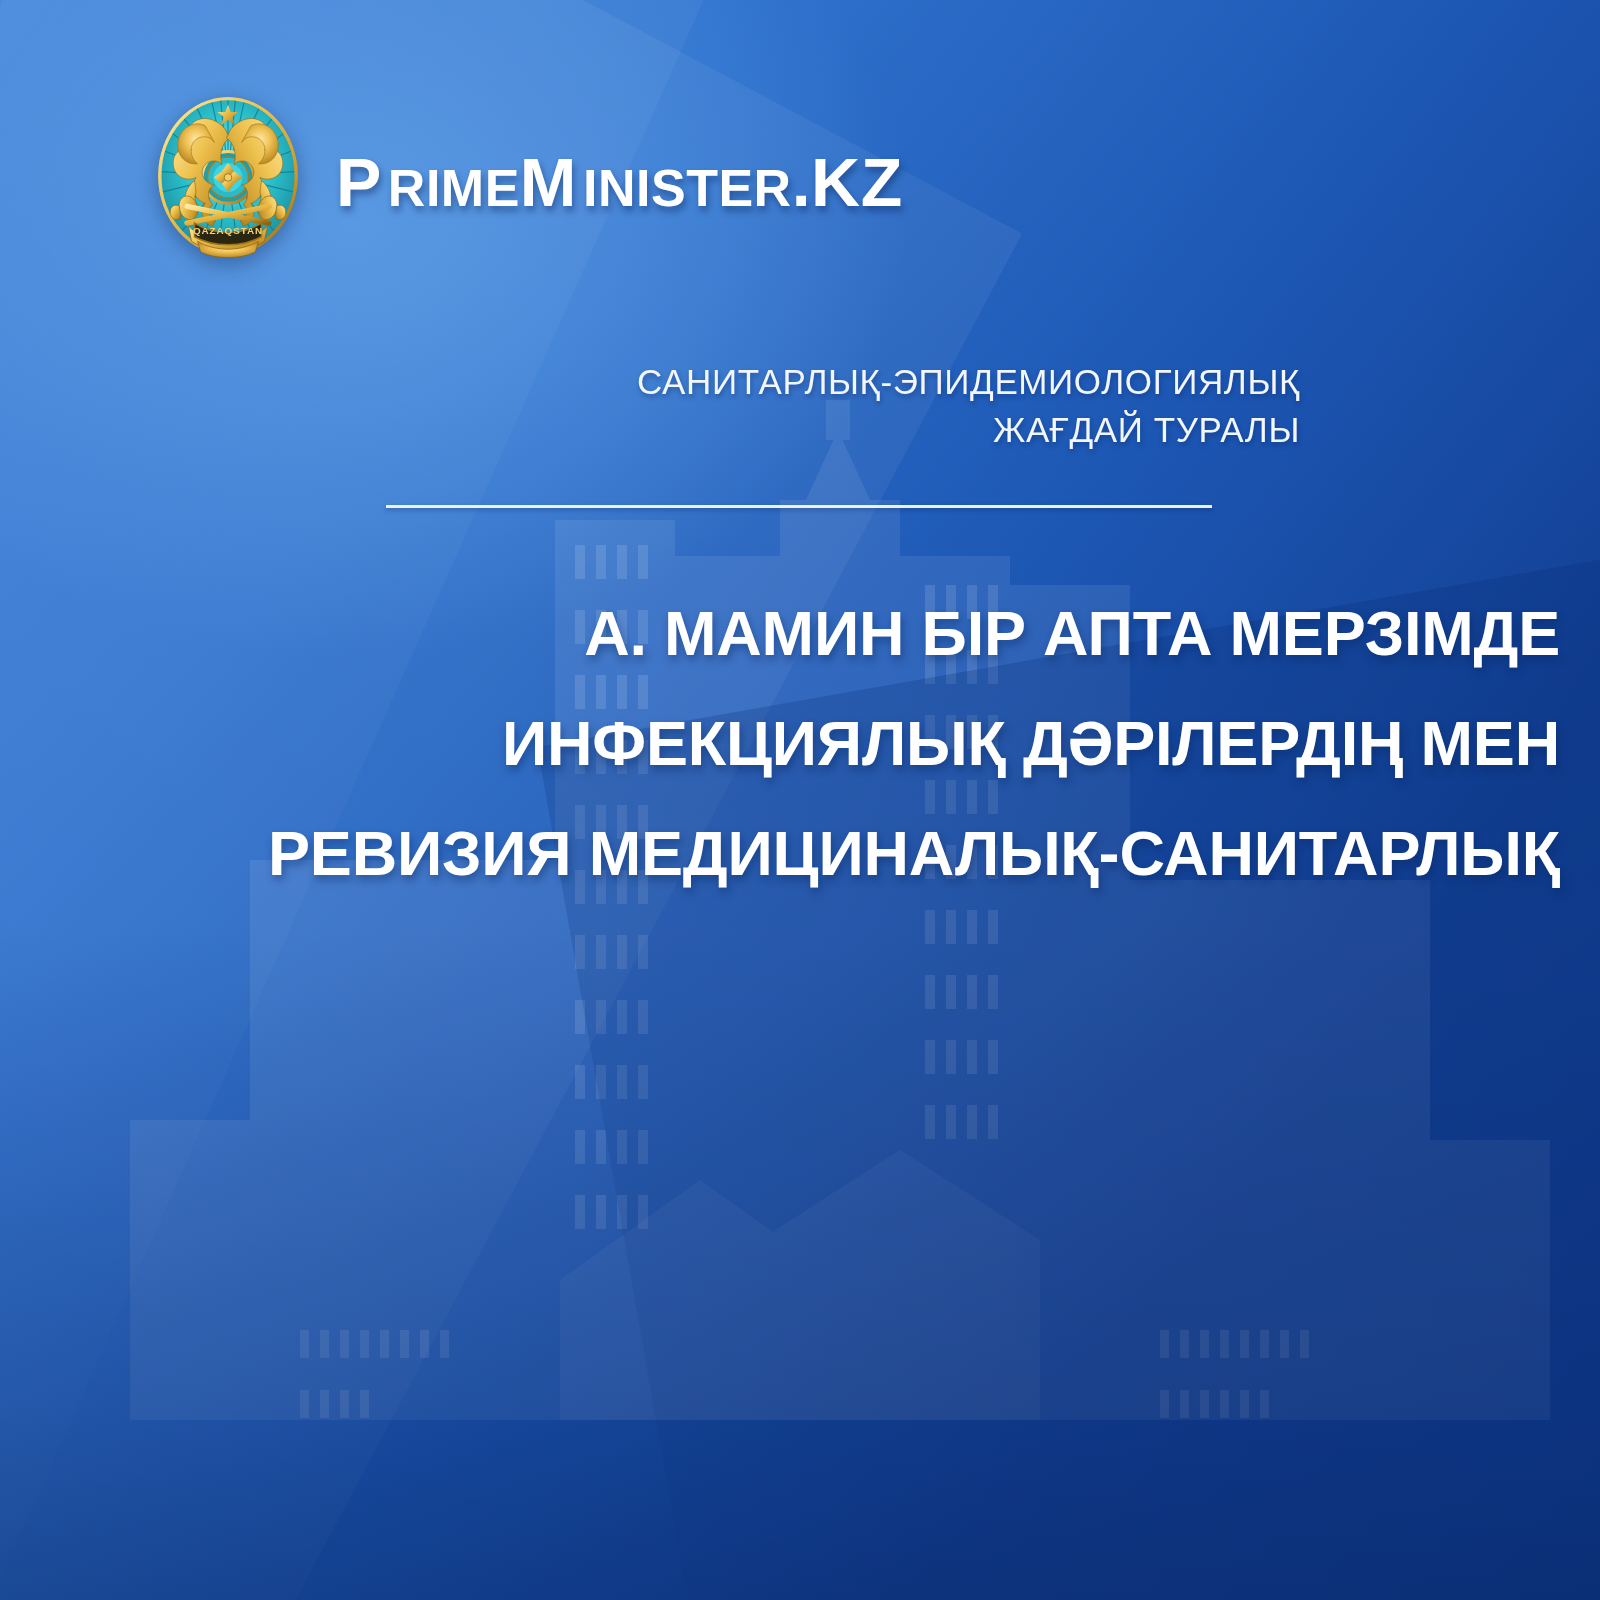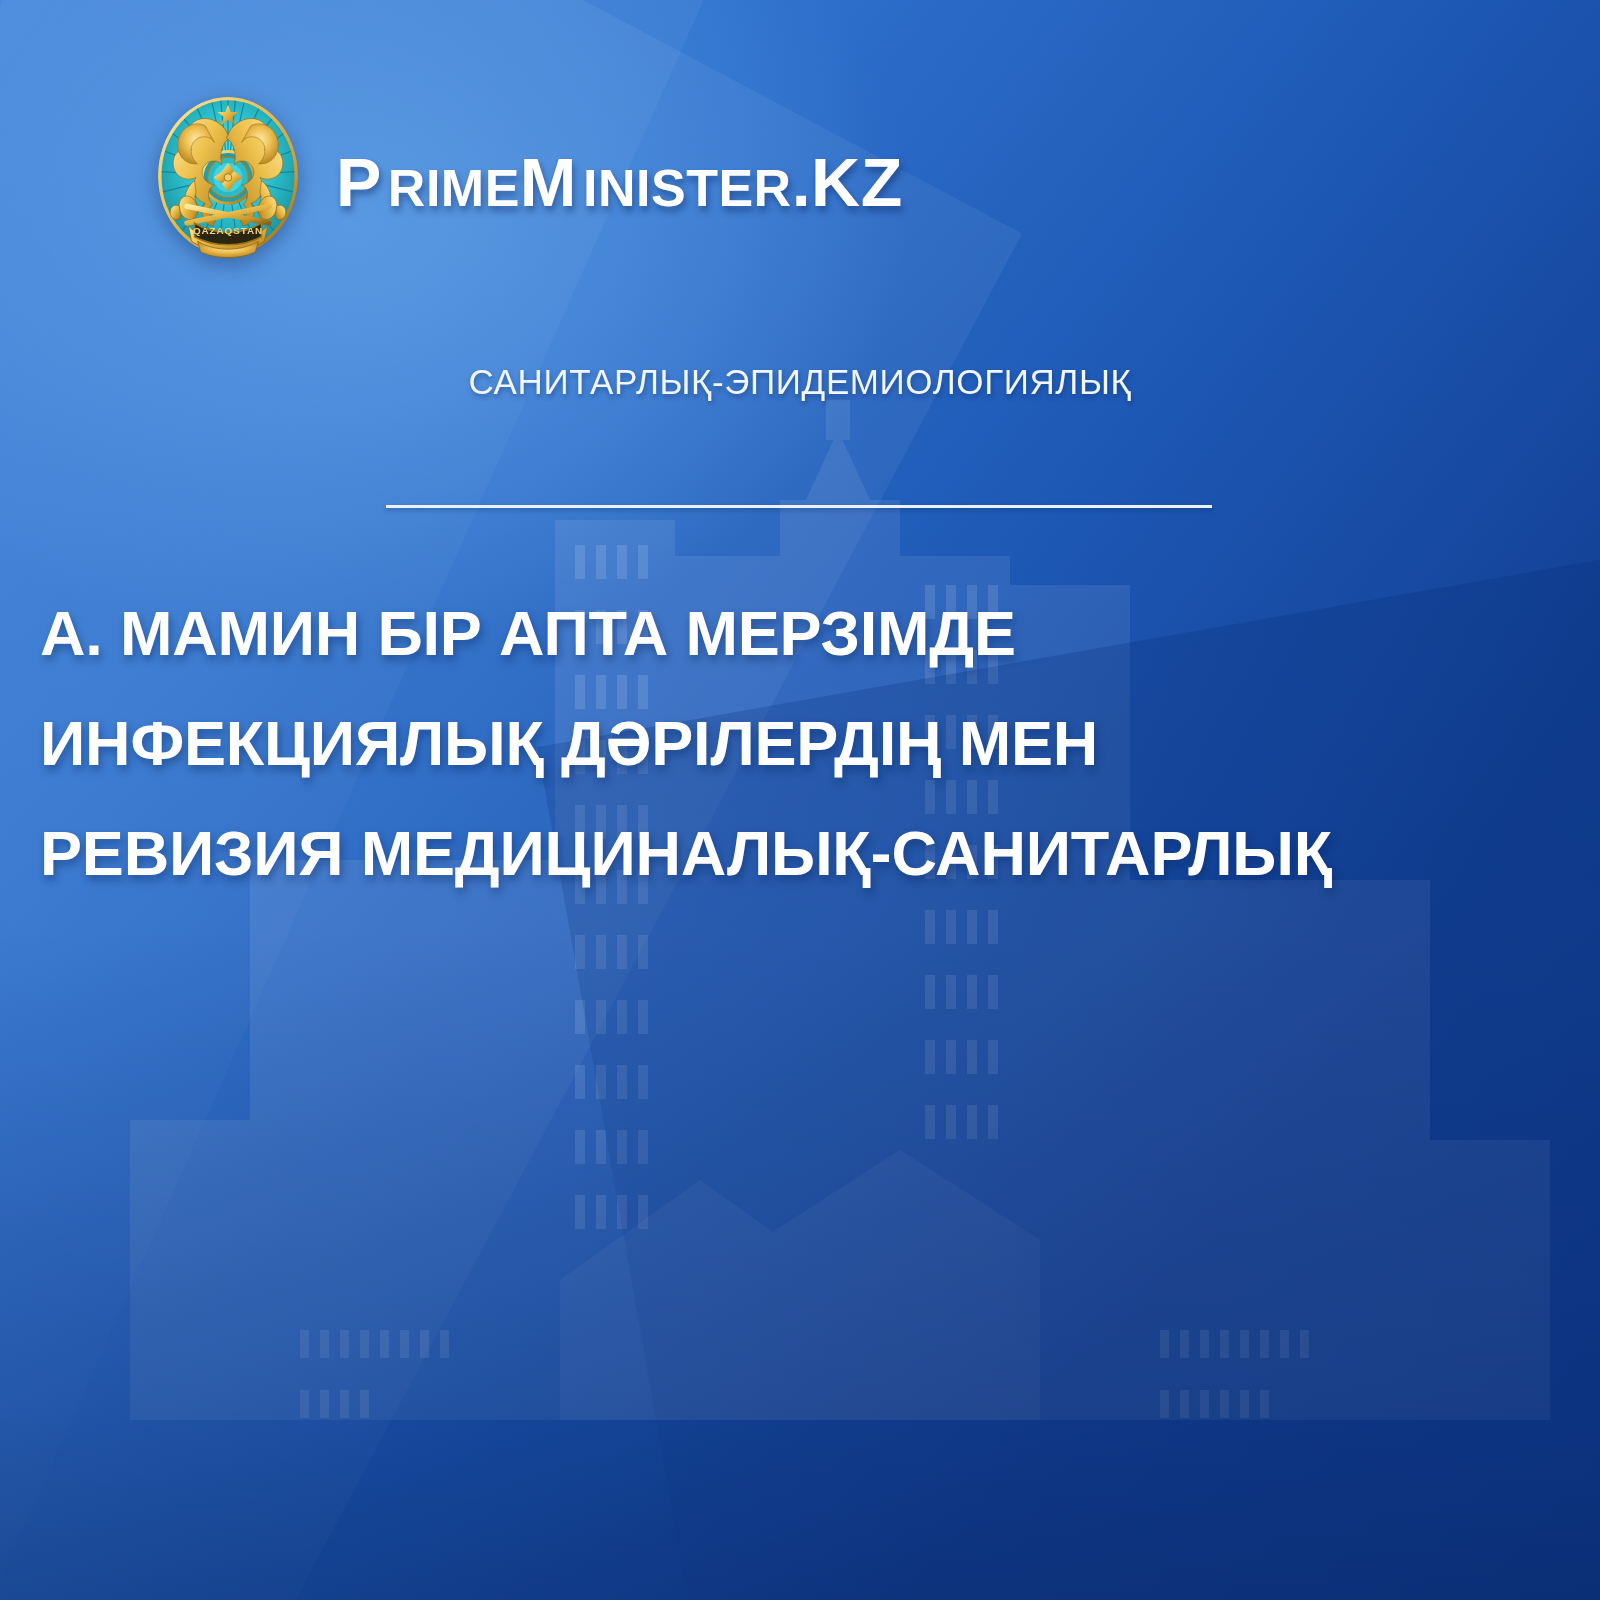--- a/index.html
+++ b/index.html
@@ -97,21 +97,21 @@
     font-size: 52px;
     margin-left: 6px;
   }
 
   
   .kicker {
     position: absolute;
     left: 300px;
     top: 358px;
     width: 1000px;
-    text-align: center;
+    text-align: right;
     color: #f2f7ff;
     font-size: 35px;
     font-weight: normal;
     letter-spacing: 0.6px;
     line-height: 1.38;
     text-shadow: 1px 3px 5px rgba(8,35,90,0.40);
   }
   .kicker .k2 { display: block; }
 
   .divider {
@@ -123,21 +123,21 @@
     background: #eaf2ff;
     box-shadow: 0 2px 4px rgba(8,35,90,0.35);
   }
 
   
   .headline {
     position: absolute;
     left: 40px;
     top: 578px;
     width: 1520px;
-    text-align: left;
+    text-align: right;
     color: #ffffff;
     font-weight: bold;
     font-size: 63px;
     line-height: 110px;
     letter-spacing: -0.2px;
     text-shadow: 2px 5px 8px rgba(8,35,90,0.42);
   }
   .headline .hl {
     display: block;
     white-space: nowrap;
@@ -406,20 +406,21 @@
         <path d="M56 172 C80 188 120 188 144 172 L144 190 C120 204 80 204 56 190 Z" fill="#2b2614" stroke="#9c7418" stroke-width="2"></path>
         <text x="100" y="187" text-anchor="middle" font-family="'Liberation Sans', sans-serif" font-size="13" font-weight="bold" fill="#f3d478" letter-spacing="1.2">QAZAQSTAN</text>
       </g>
     </svg>
 
     <div class="wordmark"><span>P</span><span class="sm">RIME</span><span>M</span><span class="sm">INISTER</span><span>.KZ</span></div>
   </div>
 
   <div class="kicker">
     <span class="k1">САНИТАРЛЫҚ-ЭПИДЕМИОЛОГИЯЛЫҚ</span>
+    <span class="k2">ЖАҒДАЙ ТУРАЛЫ</span>
   </div>
 
   <div class="divider"></div>
 
   <div class="headline">
     <span class="hl">А. МАМИН БІР АПТА МЕРЗІМДЕ</span>
     <span class="hl">ИНФЕКЦИЯЛЫҚ ДӘРІЛЕРДІҢ МЕН</span>
     <span class="hl">РЕВИЗИЯ МЕДИЦИНАЛЫҚ-САНИТАРЛЫҚ</span>
   </div>
 

